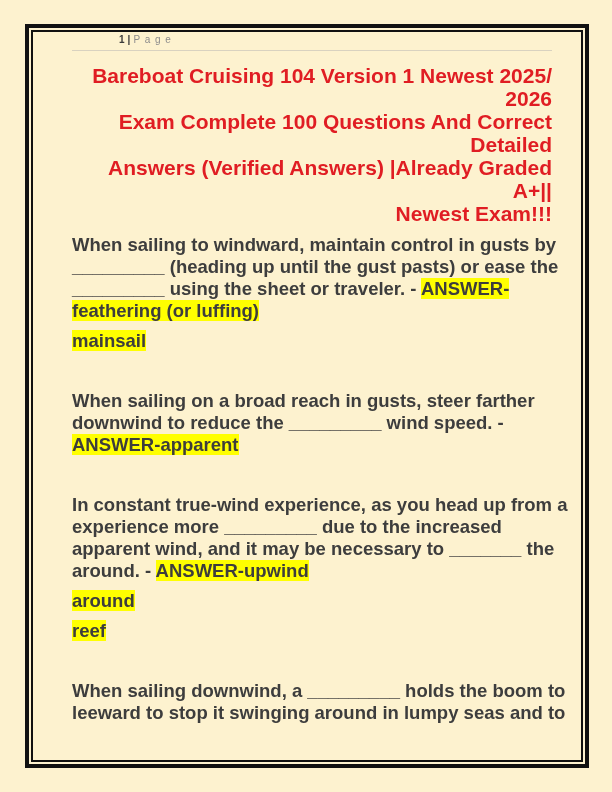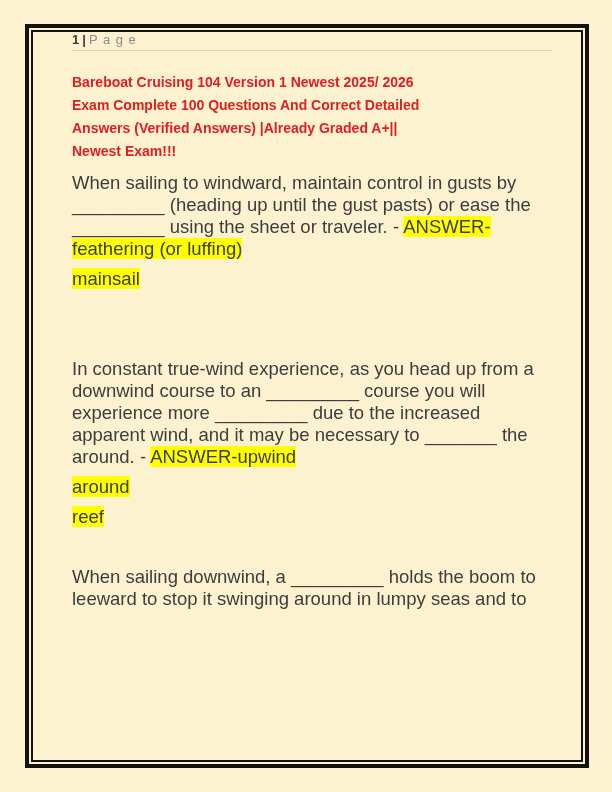--- a/index.html
+++ b/index.html
@@ -31,43 +31,44 @@
   .frame-inner{
     width:100%;height:100%;
     box-sizing:border-box;
     border:2px solid var(--border);
   }
   .content{
     position:absolute;left:72px;top:32px;
     width:480px;
   }
   .hdr{
-    font-size:13px;line-height:15px;height:15px;
+    font-size:10px;line-height:15px;height:15px;
     color:var(--header-gray);
     white-space:nowrap;
+    margin-left:47px;
   }
   .hdr .num{font-weight:bold;color:var(--header-dark);}
   .hdr .sep{font-weight:bold;color:var(--header-dark);padding:0 3px;}
   .hdr .lbl{letter-spacing:1px;}
   .hdr-rule{border-bottom:1px solid var(--header-rule);margin-top:3px;}
   .title{
-    margin-top:20px;
-    text-align:left;
+    margin-top:13px;
+    text-align:right;
     color:var(--title-red);
     font-weight:bold;
-    font-size:14px;line-height:23px;
+    font-size:21px;line-height:23px;
   }
   .blocks{
     margin-top:9px;
     font-size:18.5px;line-height:22px;
     color:var(--body-text);
   }
   .para{margin:0 0 8px 0;}
   .blank{height:22px;margin-bottom:8px;}
-  .line{height:22px;white-space:nowrap;}
+  .line{height:22px;white-space:nowrap;font-weight:bold;}
   .hl{background:var(--highlight);}
 </style>
 </head>
 <body>
 
 <div class="page">
   <div class="frame">
     <div class="frame-inner"></div>
   </div>
 
@@ -89,24 +90,28 @@
         <div class="para">
           <div class="line"><span class="txt">When sailing to windward, maintain control in gusts by</span></div>
           <div class="line"><span class="txt">_________ (heading up until the gust pasts) or ease the</span></div>
           <div class="line"><span class="txt">_________ using the sheet or traveler. - </span><span class="hl">ANSWER-</span></div>
           <div class="line"><span class="hl">feathering (or luffing)</span></div>
         </div>
         <div class="para">
           <div class="line"><span class="hl">mainsail</span></div>
         </div>
         <div class="blank"></div>
+        <div class="para">
+          <div class="line"><span class="txt">When sailing on a broad reach in gusts, steer farther</span></div>
+          <div class="line"><span class="txt">downwind to reduce the _________ wind speed. -</span></div>
+          <div class="line"><span class="hl">ANSWER-apparent</span></div>
+        </div>
         <div class="blank"></div>
         <div class="para">
           <div class="line"><span class="txt">In constant true-wind experience, as you head up from a</span></div>
-          <div class="line"><span class="txt">downwind course to an _________ course you will</span></div>
           <div class="line"><span class="txt">experience more _________ due to the increased</span></div>
           <div class="line"><span class="txt">apparent wind, and it may be necessary to _______ the</span></div>
           <div class="line"><span class="txt">around. - </span><span class="hl">ANSWER-upwind</span></div>
         </div>
         <div class="para">
           <div class="line"><span class="hl">around</span></div>
         </div>
         <div class="para">
           <div class="line"><span class="hl">reef</span></div>
         </div>

